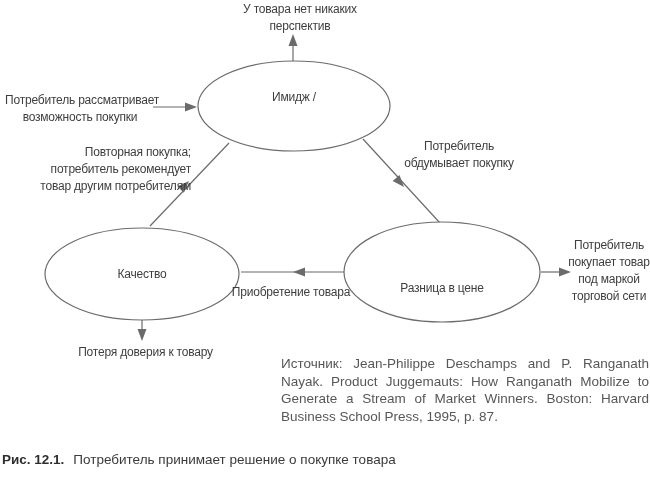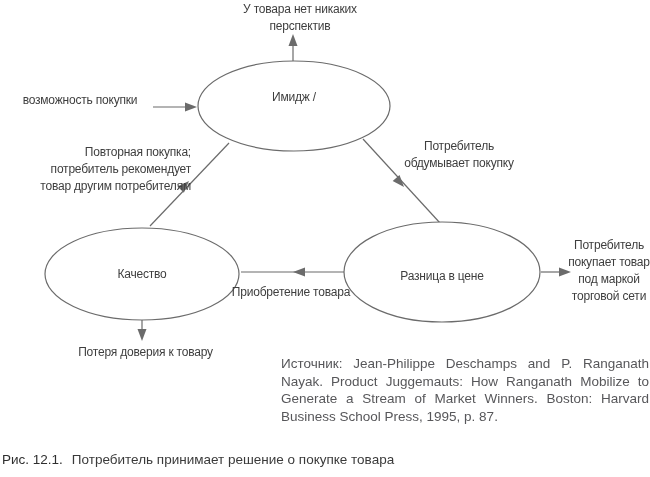--- a/index.html
+++ b/index.html
@@ -9,21 +9,21 @@
           text-align:center;letter-spacing:-0.2px;}
   .dlabel span{display:block;white-space:nowrap;}
   svg{position:absolute;left:0;top:0;}
   .src{position:absolute;left:281px;top:355px;width:368px;color:#57575a;
        font-size:13.5px;line-height:17.5px;}
   .src-line{text-align:justify;text-align-last:justify;white-space:normal;}
   .src-line.last{text-align:left;text-align-last:left;}
   .it{}
   .caption{position:absolute;left:2px;top:452px;font-size:13.5px;color:#3a3a3a;
            white-space:nowrap;}
-  .caption .num{font-weight:normal;color:#2e2e2e;margin-right:9px;}
+  .caption .num{font-weight:bold;color:#2e2e2e;margin-right:9px;}
 </style>
 </head>
 <body>
 
 <div id="page">
 
   <svg width="650" height="477" viewBox="0 0 650 477">
     <g stroke="#6b6b6b" stroke-width="1.2" fill="none">
 
       <line x1="293" y1="61" x2="293" y2="44"></line>
@@ -49,29 +49,30 @@
       <polygon points="142,341 137.5,329 146.5,329"></polygon>
     </g>
   </svg>
 
   <div class="dlabel" style="left:214px;top:89px;width:160px;">
     <span>Имидж /</span>
   </div>
   <div class="dlabel" style="left:62px;top:266px;width:160px;">
     <span>Качество</span>
   </div>
-  <div class="dlabel" style="left:362px;top:268px;width:160px;">
+  <div class="dlabel" style="left:362px;top:280px;width:160px;">
     <span>Разница в цене</span>
   </div>
 
   <div class="dlabel" style="left:210px;top:1px;width:180px;">
     <span>У товара нет никаких</span>
     <span>перспектив</span>
   </div>
   <div class="dlabel" style="left:5px;top:92px;width:150px;">
+    <span>Потребитель рассматривает</span>
     <span>возможность покупки</span>
   </div>
   <div class="dlabel" style="left:16px;top:144px;width:175px;text-align:right;">
     <span>Повторная покупка;</span>
     <span>потребитель рекомендует</span>
     <span>товар другим потребителям</span>
   </div>
   <div class="dlabel" style="left:394px;top:138px;width:130px;">
     <span>Потребитель</span>
     <span>обдумывает покупку</span>

